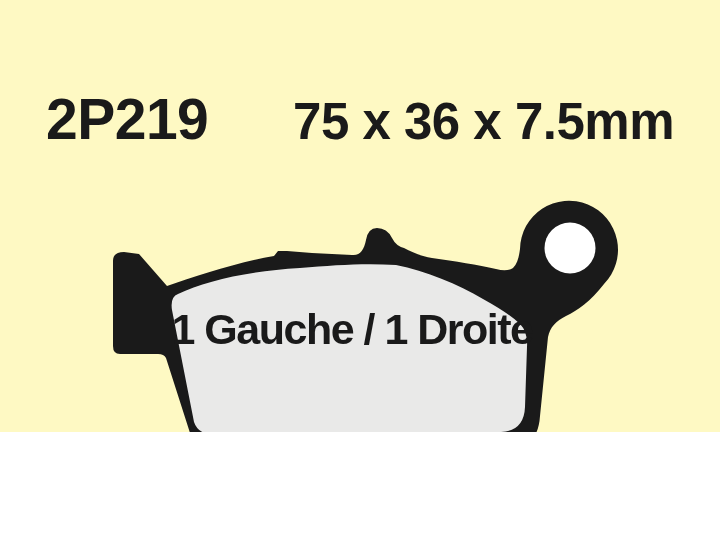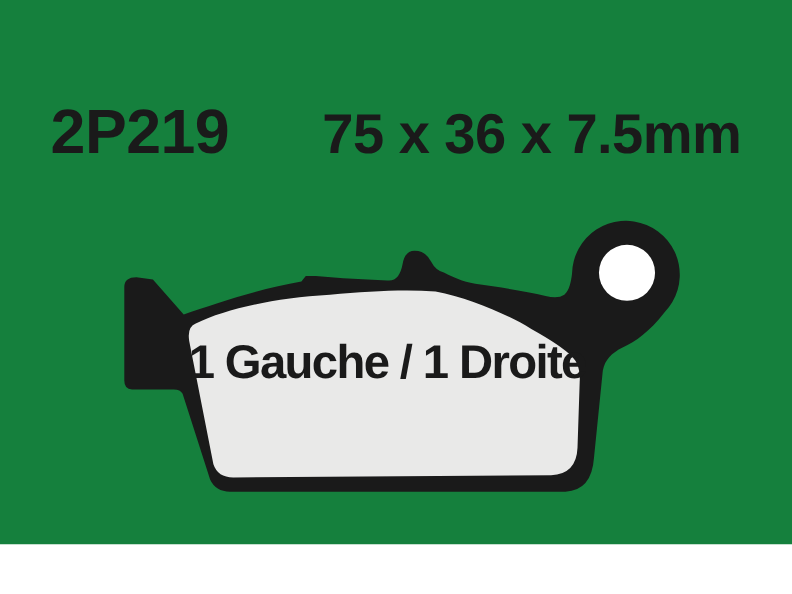--- a/index.html
+++ b/index.html
@@ -3,22 +3,22 @@
 <meta charset="utf-8">
 <style>
   html, body {
     margin: 0;
     padding: 0;
     background: #ffffff;
   }
   #stage {
     position: relative;
     width: 720px;
-    height: 495px;
-    background: #15803d;
+    height: 432px;
+    background: #fef9c3;
     overflow: hidden;
     font-family: "Liberation Sans", sans-serif;
   }
   svg text {
     font-family: "Liberation Sans", sans-serif;
     font-weight: bold;
   }
   .part-number-text {
     font-size: 57px;
     letter-spacing: -0.5px;

